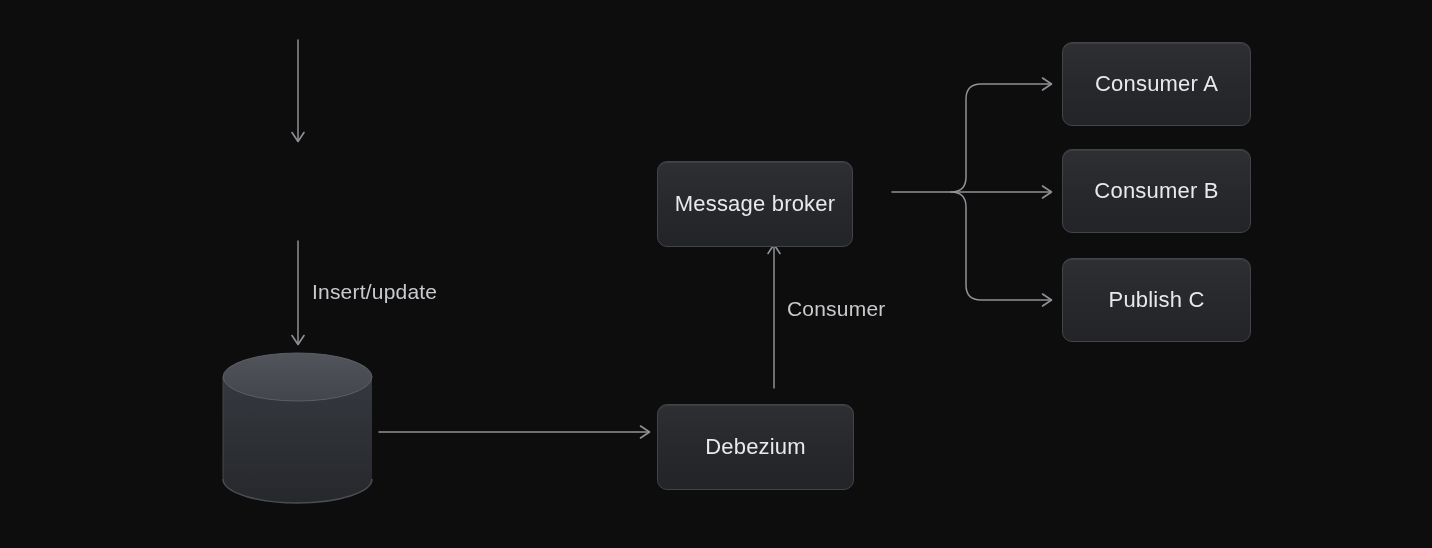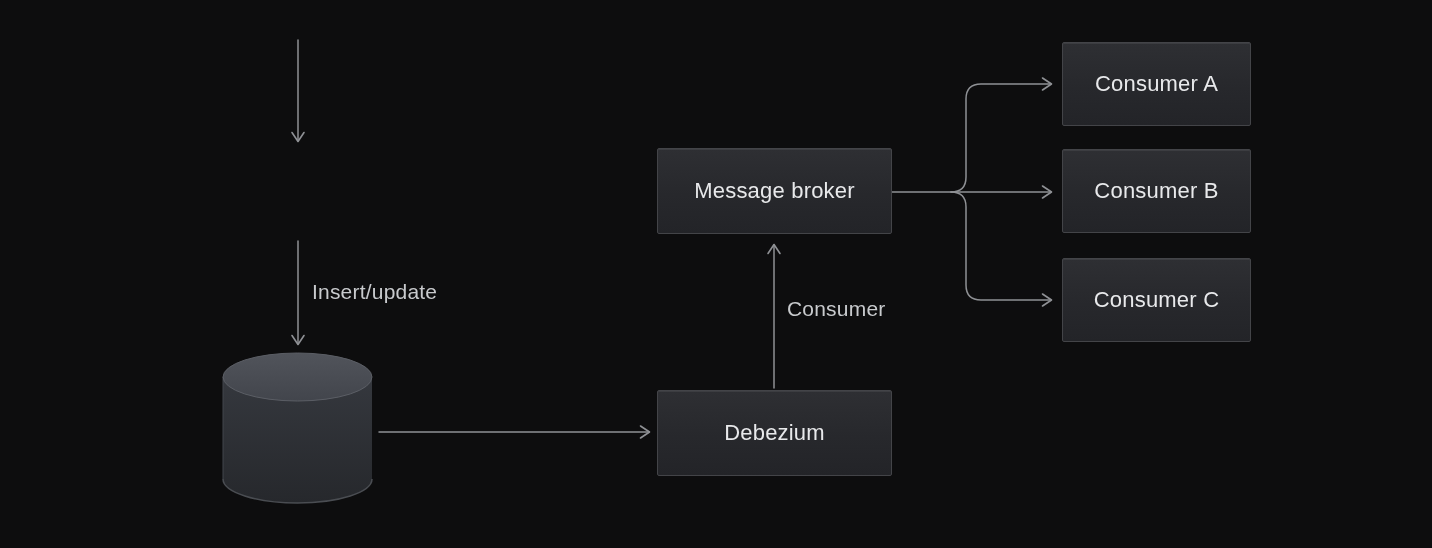--- a/index.html
+++ b/index.html
@@ -23,21 +23,21 @@
     height: 548px;
   }
   .node {
     position: absolute;
     box-sizing: border-box;
     display: flex;
     align-items: center;
     justify-content: center;
     background: linear-gradient(180deg, #2e2f33 0%, #27282c 55%, #232428 100%);
     border: 1px solid #434448;
-    border-radius: 2px;
+    border-radius: 10px;
     box-shadow: inset 0 1px 0 rgba(255,255,255,0.07);
     color: #e8e9eb;
     font-size: 22px;
     letter-spacing: 0.2px;
     white-space: nowrap;
   }
   .edge-label {
     position: absolute;
     color: #c8cacd;
     font-size: 21px;
@@ -77,38 +77,38 @@
 
     <g>
       <path d="M223 377 V479 A74.5 24 0 0 0 372 479 V377 Z" fill="url(#cylBody)"></path>
       <path d="M223 479 A74.5 24 0 0 0 372 479" fill="none" stroke="#4a4d52" stroke-width="1.5"></path>
       <path d="M223 377 V479" fill="none" stroke="#43464c" stroke-width="1"></path>
       <ellipse cx="297.5" cy="377" rx="74.5" ry="24" fill="url(#cylTop)" stroke="#5b5e65" stroke-width="1"></ellipse>
     </g>
   </svg>
 
 
-  <div class="node" style="left:657px; top:148px; width:235px; height:86px">
+  <div class="node" style="left:657px; top:161px; width:196px; height:86px">
     <span>Message broker</span>
   </div>
 
-  <div class="node" style="left:657px; top:390px; width:235px; height:86px">
+  <div class="node" style="left:657px; top:404px; width:197px; height:86px">
     <span>Debezium</span>
   </div>
 
   <div class="node" style="left:1062px; top:42px; width:189px; height:84px">
     <span>Consumer A</span>
   </div>
 
   <div class="node" style="left:1062px; top:149px; width:189px; height:84px">
     <span>Consumer B</span>
   </div>
 
   <div class="node" style="left:1062px; top:258px; width:189px; height:84px">
-    <span>Consumer C</span>
+    <span>Publish C</span>
   </div>
 
   <div class="edge-label" style="left:312px; top:280px">Insert/update</div>
 
 
   <div class="edge-label" style="left:787px; top:297px">Consumer</div>
 
 </div>
 
 </body></html>

